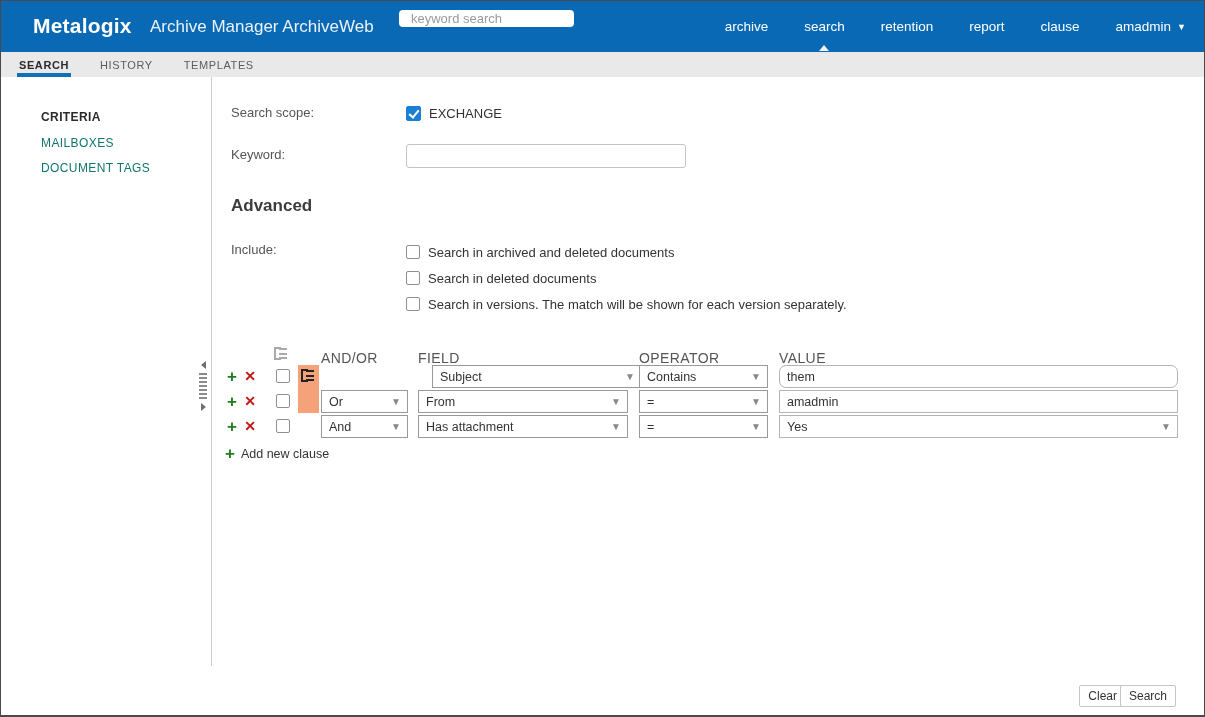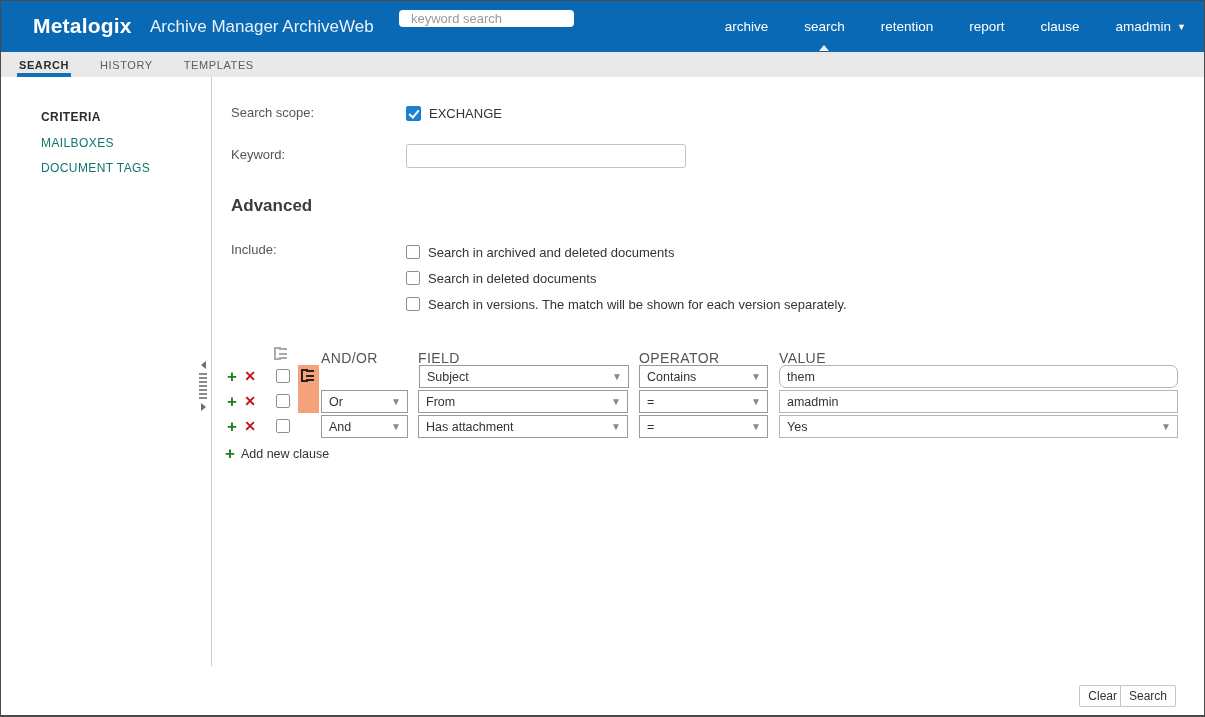--- a/index.html
+++ b/index.html
@@ -161,21 +161,21 @@
   <div class="col-head" style="left:638px; top:349px;">OPERATOR</div>
   <div class="col-head" style="left:778px; top:349px;">VALUE</div>
 
   <div class="group-cell">
     <span class="gicon"></span>
   </div>
 
   <div class="plus-icon" style="left:223px; top:364px;">+</div>
   <div class="x-icon" style="left:241px; top:364px;">✕</div>
   <span class="cb row-cb" style="left:275px; top:368px;"></span>
-  <div class="dd" style="left:418px; top:364px; width:210px;">
+  <div class="dd" style="left:431px; top:364px; width:210px;">
     <span>Subject</span>
     <span class="caret">▼</span>
   </div>
   <div class="dd" style="left:638px; top:364px; width:129px;">
     <span>Contains</span>
     <span class="caret">▼</span>
   </div>
   <input class="val-input" style="left: 778px; top: 364px; border-radius: 7px;" value="them">
 
   <div class="plus-icon" style="left:223px; top:389px;">+</div>

